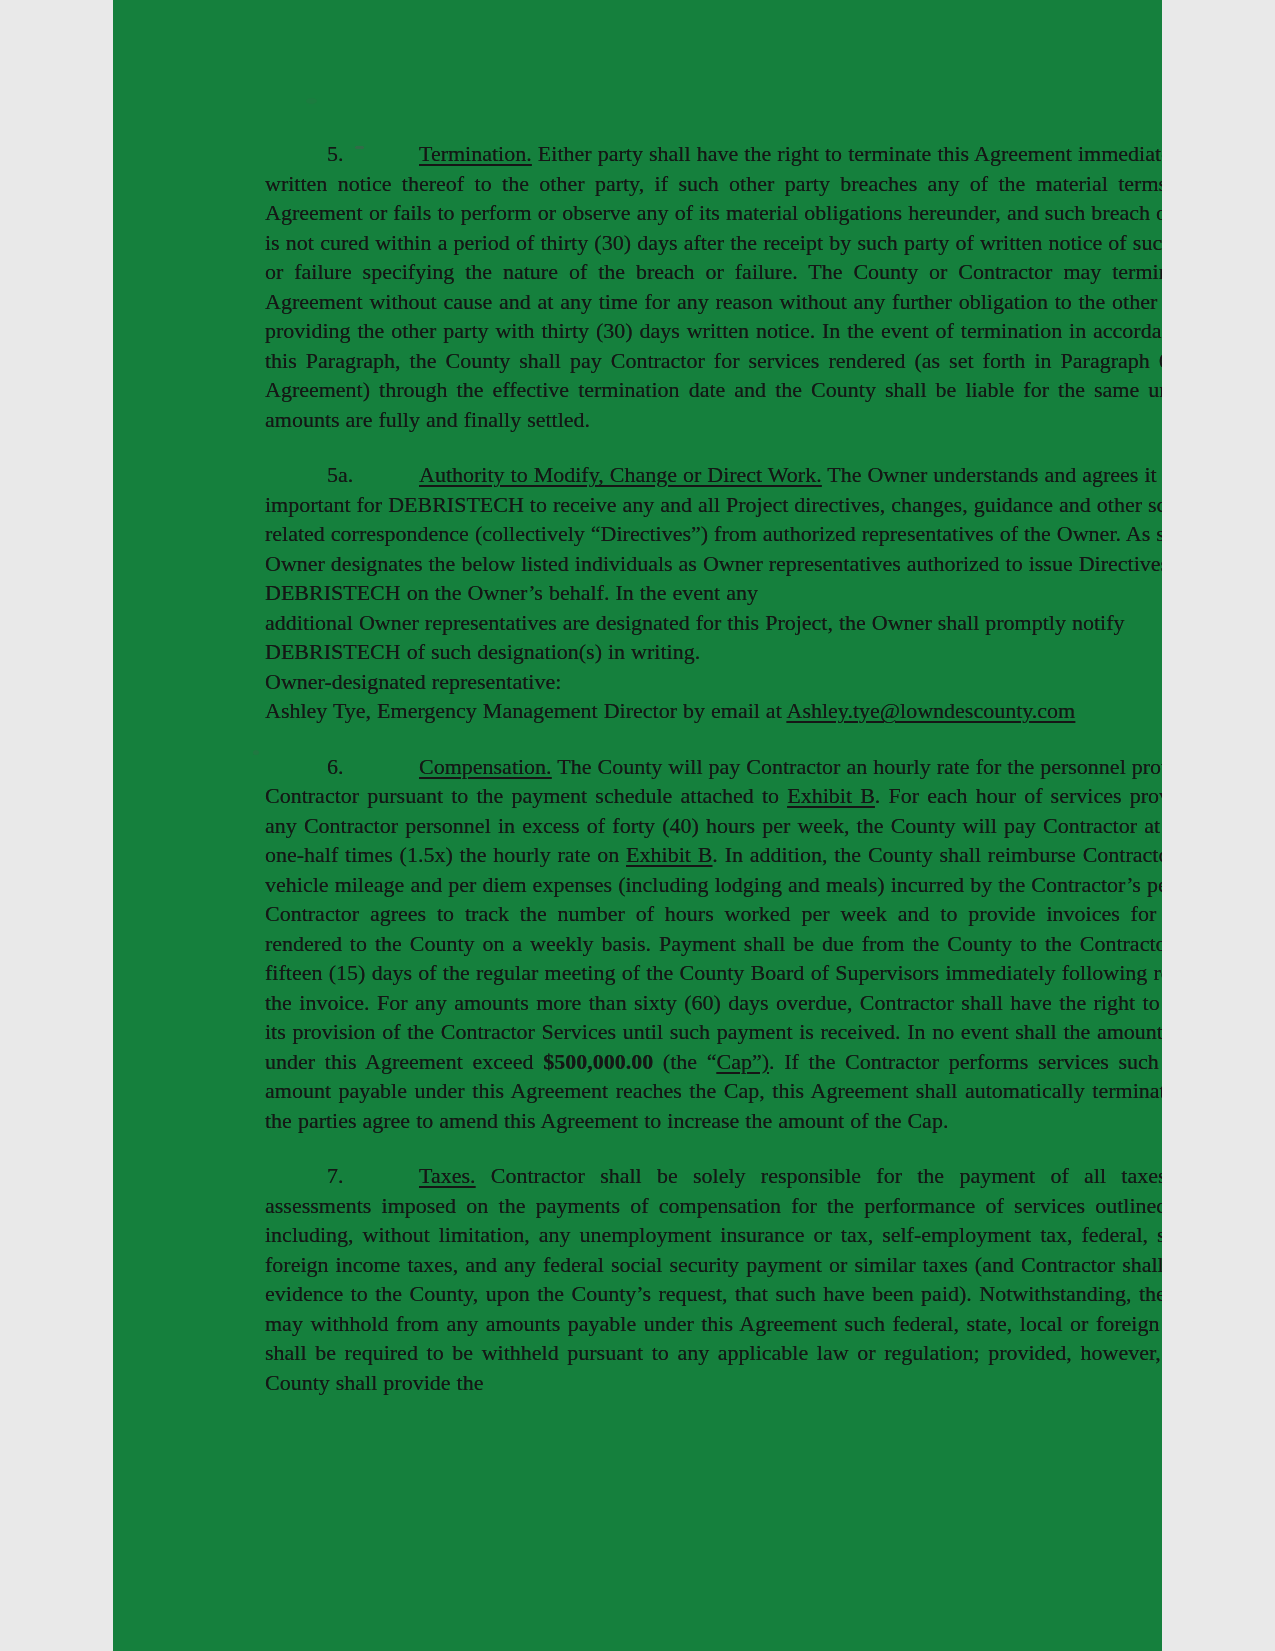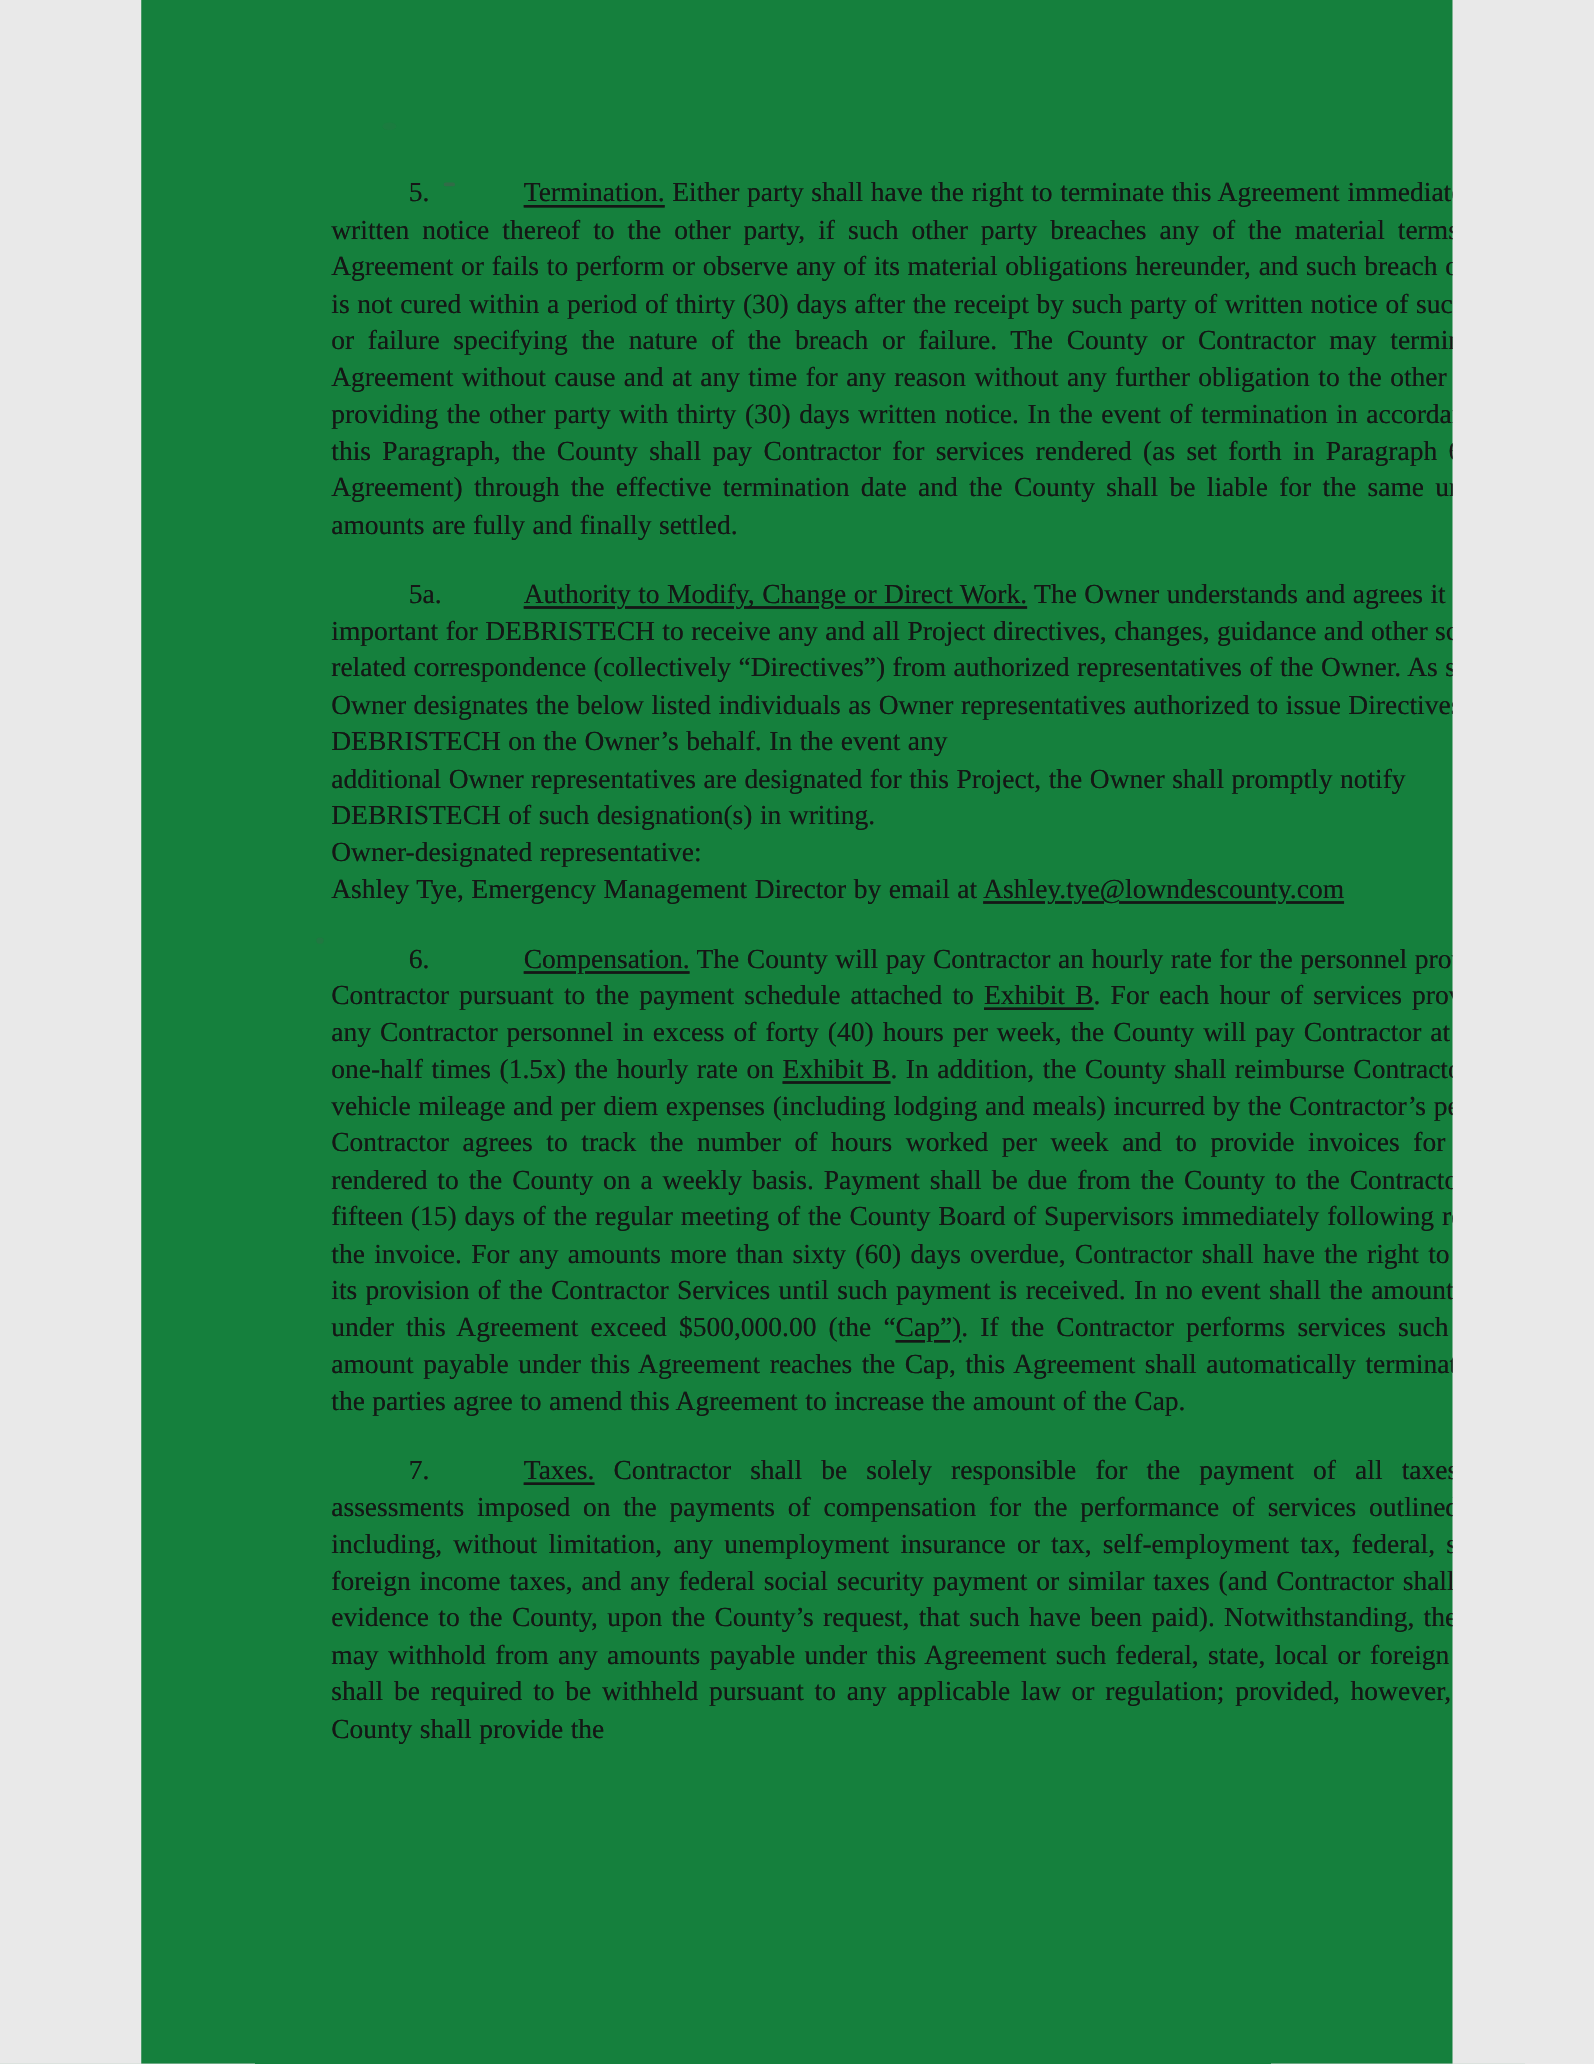--- a/index.html
+++ b/index.html
@@ -22,21 +22,21 @@
     width: 973px;
     font-size: 22px;
     line-height: 29.5px;
     word-spacing: 0.5px;
   }
   .para { margin: 0; text-indent: 62px; }
   .para + .para { margin-top: 26px; }
   .justify { text-align: justify; }
   .num { display: inline-block; width: 92px; text-indent: 0; }
   .u { text-decoration: underline; text-decoration-thickness: 1.6px; text-underline-offset: 3px; }
-  .b { font-weight: 400; }
+  .b { font-weight: 700; }
   
   .speck { position: absolute; border-radius: 50%; background: #555; }
   .speck1 { left: 193px; top: 98px;  width: 11px; height: 6px; opacity: 0.10; }
   .speck2 { left: 242px; top: 146px; width: 9px;  height: 3px; opacity: 0.45; border-radius: 2px; }
   .speck3 { left: 140px; top: 750px; width: 6px;  height: 5px; opacity: 0.18; }
 </style>
 </head>
 <body>
 
 <div class="page">

